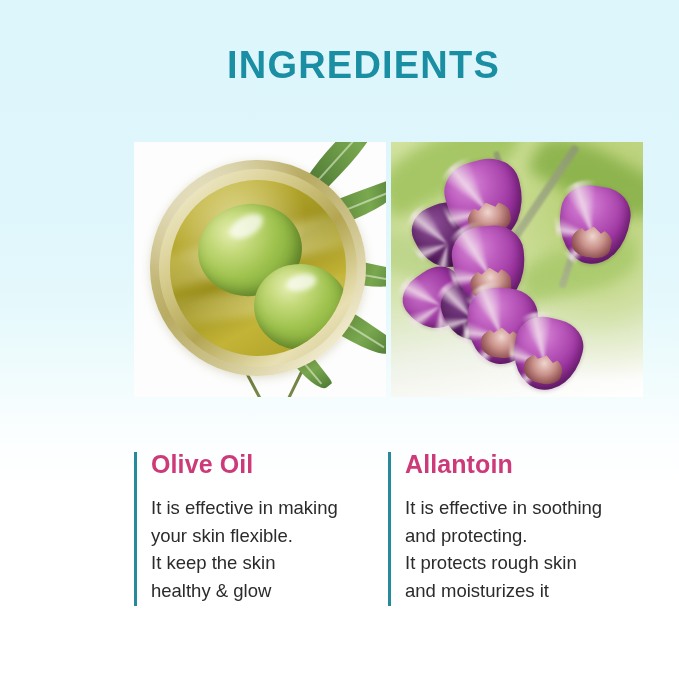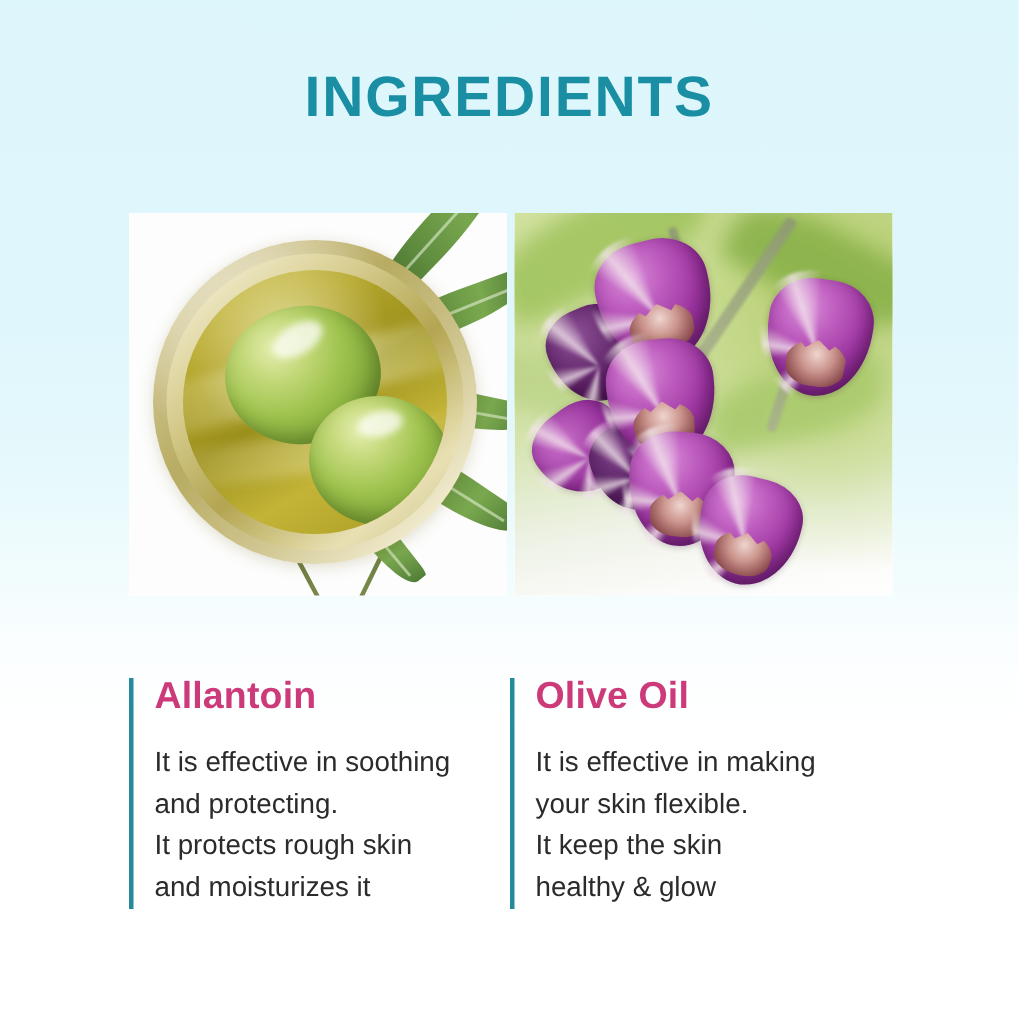--- a/index.html
+++ b/index.html
@@ -11,21 +11,21 @@
        #def6fc 30%,
        #e6f9fc 46%,
        #f1fcfd 56%,
        #fbfeff 64%,
        #ffffff 72%,
        #ffffff 100%);
     overflow: hidden;
     position: relative;
   }
 
-  .page { position:absolute; inset:0; }
+  .page { position:absolute; inset:0;margin-left:48px; }
 
   
   .title {
     position:absolute;
     left:0; right:0; top:44px;
     text-align:center;
     font-size:38px;
     font-weight:bold;
     letter-spacing:1.2px;
     color:#1a8fa4;
@@ -332,31 +332,31 @@
           <span class="calyx"></span>
       </div>
     </div>
 
   </div>
 
   <div class="cards">
 
     <div class="card">
       <div class="rule"></div>
+      <h3>Olive Oil</h3>
+      <p>It is effective in making
+your skin flexible.
+It keep the skin
+healthy &amp; glow</p>
+    </div>
+
+    <div class="card">
+      <div class="rule"></div>
       <h3>Allantoin</h3>
       <p>It is effective in soothing
 and protecting.
 It protects rough skin
 and moisturizes it</p>
     </div>
 
-    <div class="card">
-      <div class="rule"></div>
-      <h3>Olive Oil</h3>
-      <p>It is effective in making
-your skin flexible.
-It keep the skin
-healthy &amp; glow</p>
-    </div>
-
   </div>
 
 </div>
 
 </body></html>

